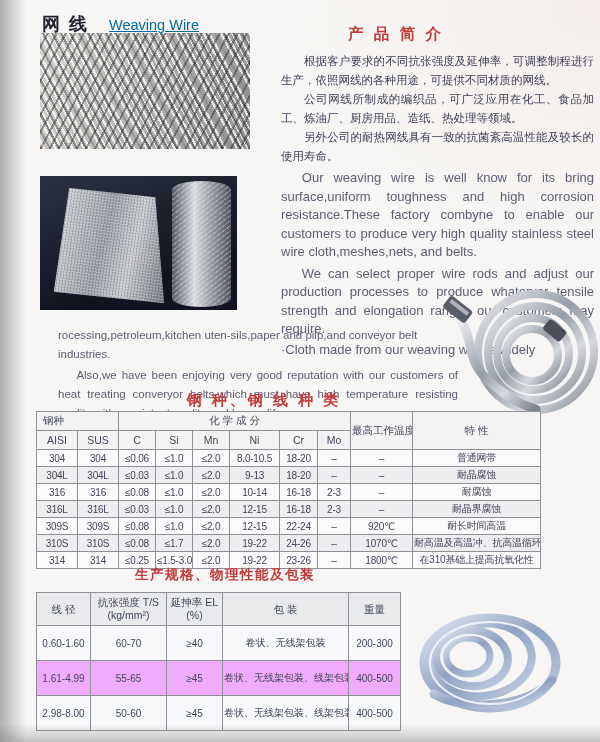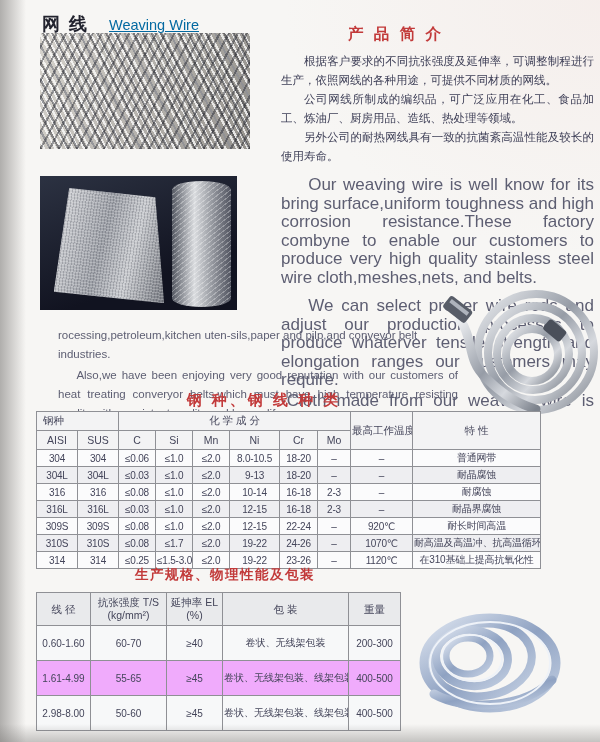--- a/index.html
+++ b/index.html
@@ -44,22 +44,22 @@
       linear-gradient(90deg,#545862,#dadcdf 38%,#a3a6ac 62%,#515460);}
   .photo-hose{left:432px;top:276px;width:168px;height:150px;background:transparent;}
   .photo-coils{left:416px;top:608px;width:152px;height:112px;background:transparent;}
 
   
   .intro-col{position:absolute;left:281px;top:24px;width:313px;}
   .intro-heading{width:230px;text-align:center;font-size:15.5px;font-weight:bold;
     letter-spacing:3px;margin:0 0 7px 0;}
   .cn-para{font-size:11.5px;line-height:19px;color:#3d3e56;text-align:justify;
     text-indent:2em;margin:0;}
-  .en-para{font-size:17px;line-height:18.5px;color:#5d5e72;text-align:justify;
-    text-indent:1.6em;margin:10px 0 0 0;}
+  .en-para{font-size:13px;line-height:18.5px;color:#5d5e72;text-align:justify;
+    text-indent:1.6em;margin:3px 0 0 0;}
   .en-bullet{text-indent:0;margin-top:2px;}
 
   .flow-text{position:absolute;left:58px;top:326px;width:400px;}
   .wrap-line{font-size:11.5px;line-height:19px;color:#5d5e72;margin:0;}
   .closing{font-size:11.5px;line-height:19px;color:#5d5e72;text-align:justify;
     text-indent:1.6em;margin:2px 0 0 0;}
 
   
   .sec-heading{position:absolute;font-weight:bold;letter-spacing:3px;}
   .steel-heading{left:0;top:391px;width:528px;text-align:center;font-size:15px;}
@@ -242,21 +242,21 @@
         </tr>
         <tr>
           <td>314</td>
           <td>314</td>
           <td>≤0.25</td>
           <td>≤1.5-3.0</td>
           <td>≤2.0</td>
           <td>19-22</td>
           <td>23-26</td>
           <td>–</td>
-          <td>1120℃</td>
+          <td>1800℃</td>
           <td>在310基础上提高抗氧化性</td>
         </tr>
       </tbody>
   </table>
 
   <div class="sec-heading spec-heading" style="color:#c23a3a">生产规格、物理性能及包装</div>
 
   <table class="spec-table">
     <colgroup>
       <col style="width:54px">

